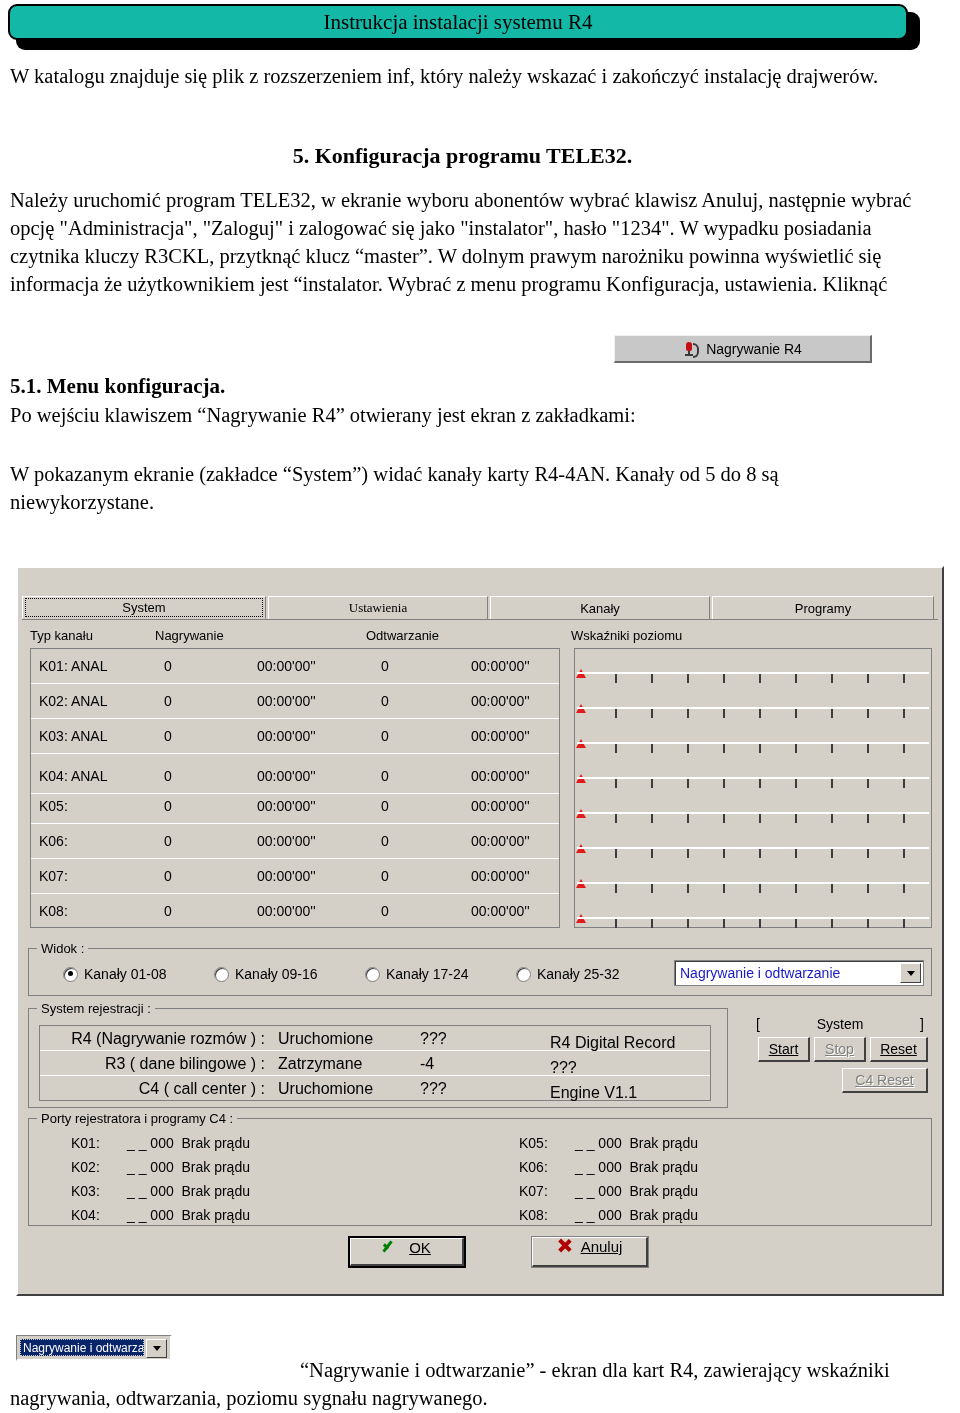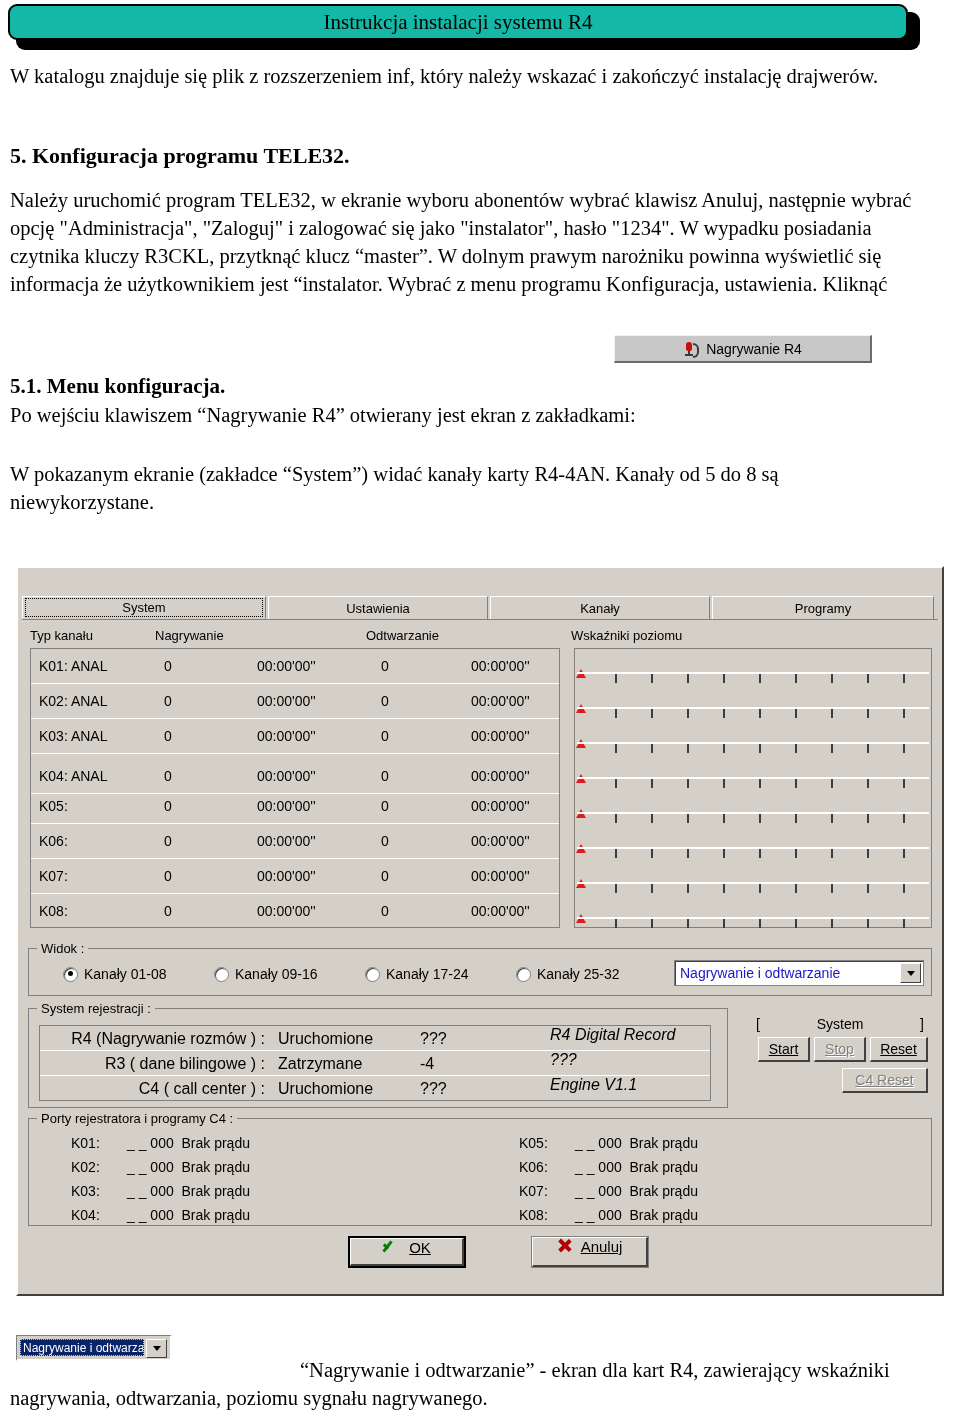--- a/index.html
+++ b/index.html
@@ -48,21 +48,21 @@
 
   
   .prose {
     position: absolute;
     left: 10px;
     width: 905px;
     font-size: 20.5px;
     line-height: 28px;
     text-align: left;
   }
-  .prose.center { }
+  .prose.center { text-align: center; }
   .p1 { top: 62px; }
   .h5  { top: 142px; font-size: 22px; font-weight: bold; }
   .p2 { top: 186px; }
   .p3 { top: 372px; font-size: 21px; font-weight: bold; }
   .p4 { top: 401px; }
   .p5 { top: 460px; }
 
   
   .rec-btn {
     position: absolute;
@@ -282,21 +282,21 @@
     position: absolute; left: 0; width: 670px; height: 25px;
     border-bottom: 1px solid #ffffff;
     box-sizing: border-box;
     font-size: 16px;
   }
   .sysreg-row .sr-label {
     position: absolute; left: 0; width: 225px; top: 4px; text-align: right;
   }
   .sysreg-row .sr-state { position: absolute; left: 238px; top: 4px; }
   .sysreg-row .sr-code  { position: absolute; left: 380px; top: 4px; }
-  .sysreg-row .sr-info  { position: absolute; left: 510px; top: 0; font-style: italic; }
+  .sysreg-row .sr-info  { position: absolute; left: 510px; top: 8px; }
 
   
   .sys-panel {
     position: absolute; left: 734px; top: 448px;
     width: 176px; height: 82px;
   }
   .sys-panel .sp-title {
     position: absolute; left: 0; top: 0; width: 176px;
     display: flex; justify-content: space-between; align-items: center;
     font-size: 14px; padding: 0 4px; box-sizing: border-box;
@@ -428,21 +428,21 @@
 <div class="prose p5">W pokazanym ekranie (zakładce “System”) widać kanały karty R4-4AN. Kanały od 5 do 8 są niewykorzystane.</div>
 
 <div id="dialog">
 
 
   <div class="tabstrip">
     <div class="tab active" style="left:0px;width:244px;">
       <div class="focusrect"></div>
       <span>System</span>
     </div>
-    <div class="tab" style="left:246px;width:220px;">
+    <div class="tab" style="left:246px;width:220px;font-family:Liberation Serif, serif;">
       <span>Ustawienia</span>
     </div>
     <div class="tab" style="left:468px;width:220px;">
       <span>Kanały</span>
     </div>
     <div class="tab" style="left:690px;width:222px;">
       <span>Programy</span>
     </div>
   </div>
   <div class="tab-underline"></div>

